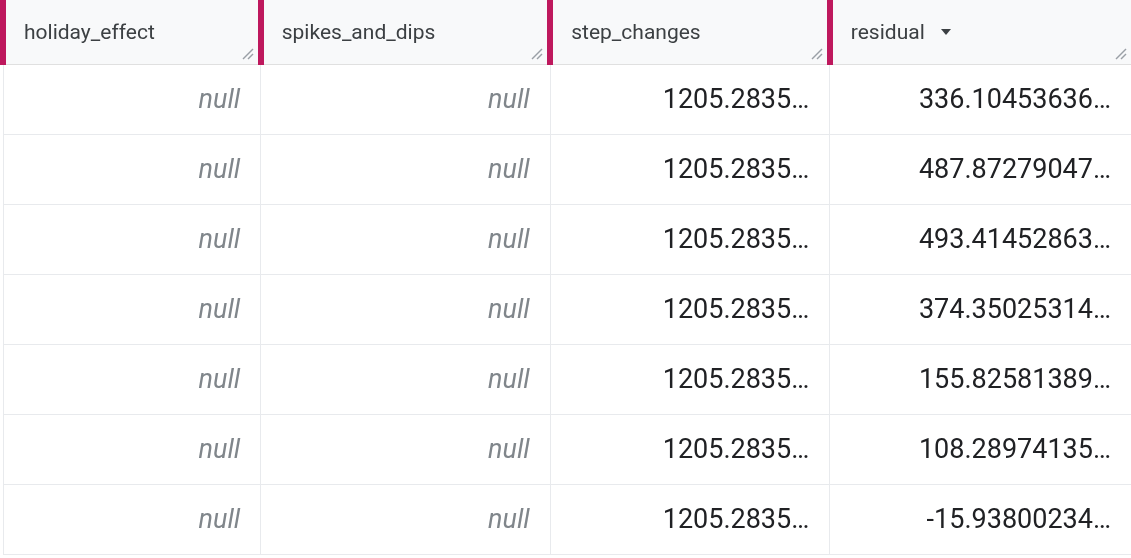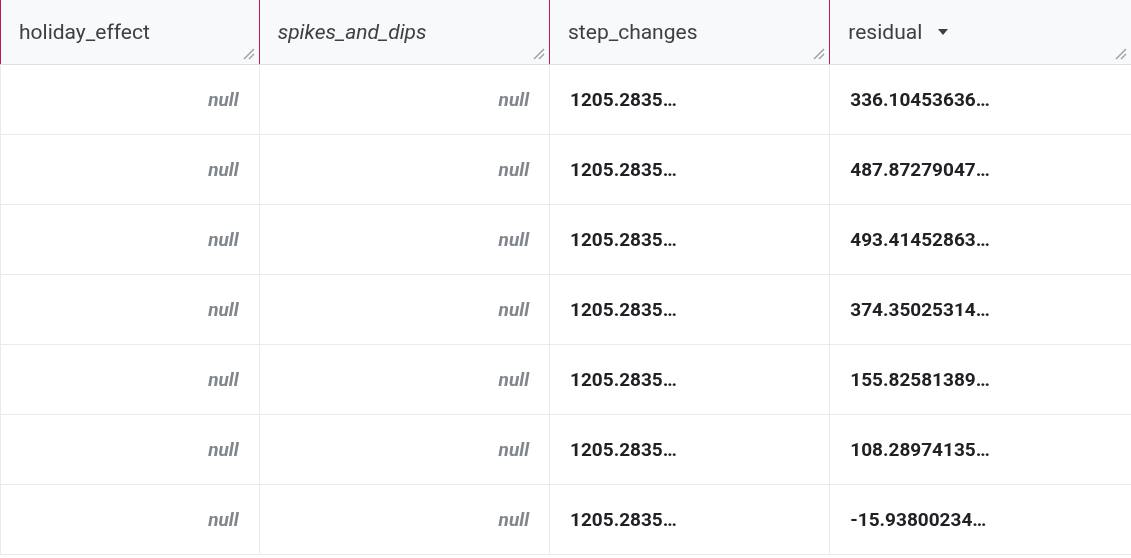--- a/index.html
+++ b/index.html
@@ -25,21 +25,21 @@
     .header-cell {
       display: table-cell;
       background: #f8f9fa;
       height: 64px;
       padding: 0 18px;
       position: relative;
       vertical-align: middle;
       font-size: 21px;
       color: #3c4043;
       font-weight: 400;
-      border-left: 1px solid #be185d;
+      border-left: 6px solid #be185d;
       border-bottom: 1px solid #e0e0e0;
       white-space: nowrap;
       overflow: hidden;
     }
     .header-cell .label {
       display: inline-block;
       vertical-align: middle;
     }
     .header-cell .sort-arrow {
       display: inline-block;
@@ -61,38 +61,37 @@
       display: block;
     }
     .data-row {
       display: table-row;
     }
     .data-cell {
       display: table-cell;
       height: 70px;
       padding: 0 20px;
       vertical-align: middle;
-      font-size: 19px;
+      font-size: 27px;
       color: #202124;
       border-left: 1px solid #e8eaed;
       border-bottom: 1px solid #e8eaed;
       text-align: right;
       white-space: nowrap;
       overflow: hidden;
-      font-weight: bold;
     }
     .data-cell.null {
       color: #80868b;
       font-style: italic;
     }
     .data-cell.left {
-      text-align: left;
+      text-align: right;
     }
     .col-holiday { width: 260px; }
-    .col-spikes  { width: 292px; font-style: italic; }
+    .col-spikes  { width: 292px; }
     .col-step    { width: 282px; }
     .col-resid   { width: 303px; }
   </style>
 </head>
 <body>
 
 <div class="table">
   <div class="header-row">
 
     <div class="header-cell col-holiday">

